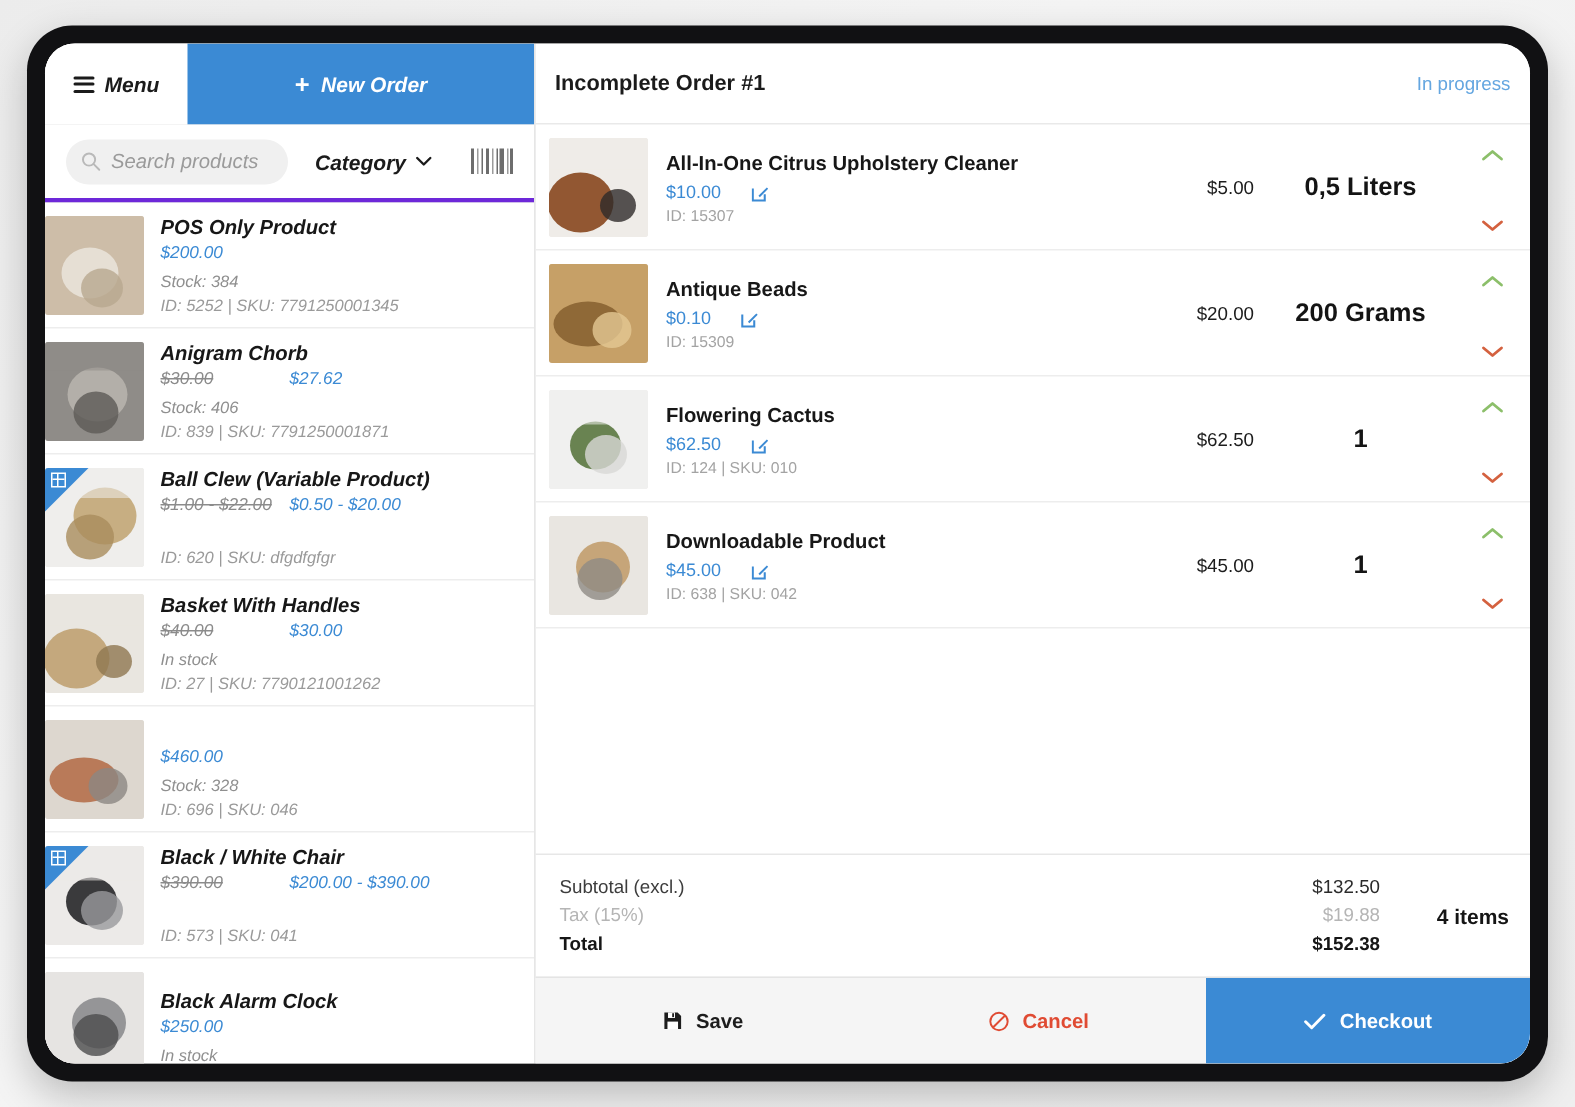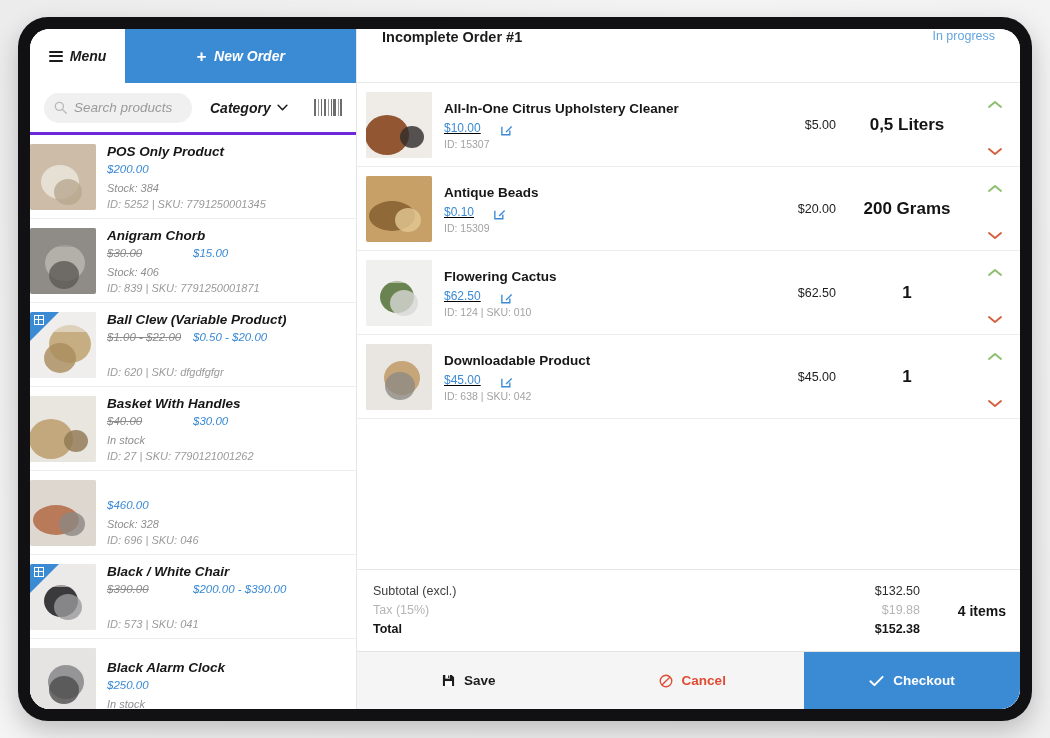--- a/index.html
+++ b/index.html
@@ -168,22 +168,22 @@
   #right {
     flex: 1;
     height: 100%;
     display: flex;
     flex-direction: column;
     background: #fff;
     min-width: 0;
   }
   .order-head {
     height: 54px; flex: 0 0 54px;
-    display: flex; 
-    padding: 0 25px;
+    display: flex; align-items: center;
+    padding: 0 13px;
     border-bottom: 1px solid #e9e9e9;
   }
   .order-title { font-size: 14.5px; font-weight: bold; color: #1b1b1b; }
   .order-status { margin-left: auto; font-size: 12.5px; color: #64a6e0; cursor: pointer; }
 
   #order-items { flex: 1; overflow: hidden; }
   .item-row {
     display: flex; align-items: center;
     padding: 9px 8px 9px 9px;
     border-bottom: 1px solid #ededed;
@@ -191,21 +191,21 @@
     gap: 12px;
   }
   .item-thumb {
     width: 66px; height: 66px; flex: 0 0 66px;
     border-radius: 2px; background: #eceae7; overflow: hidden; position: relative;
   }
   .item-thumb .ph { position:absolute; inset:0; }
   .item-info { flex: 1; min-width: 0; }
   .item-name { font-size: 13.5px; font-weight: bold; color: #171717; line-height: 17px;
     white-space: nowrap; overflow:hidden; text-overflow: ellipsis; }
-  .item-priceline { display:flex; align-items:center; gap:20px; margin-top: 4px; text-decoration: underline; }
+  .item-priceline { display:flex; align-items:center; gap:20px; margin-top: 4px; }
   .item-unitprice { font-size: 12px; color: #3b8ad4; }
   .edit-icon { width: 12px; height: 12px; display:inline-block; cursor:pointer; }
   .item-ids { font-size: 10.5px; color: #a3a3a3; margin-top: 3px; }
   .item-total { font-size: 12.5px; color: #1d1d1d; text-align: right; width: 72px; flex:0 0 72px; }
   .item-qty { font-size: 17px; font-weight: bold; color: #141414; text-align: center;
               width: 118px; flex: 0 0 118px; white-space: nowrap; }
   .qty-steppers {
     width: 34px; flex: 0 0 34px;
     height: 66px;
     display: flex; flex-direction: column; justify-content: space-between;
@@ -326,21 +326,21 @@
                 <rect width="66" height="66" fill="#8f8c88"></rect>
                 <ellipse cx="35" cy="35" rx="20" ry="18" fill="#b6b2ab" opacity="0.92"></ellipse>
                 <ellipse cx="34" cy="47" rx="15" ry="14" fill="#5d5a56" opacity="0.8"></ellipse>
                 <rect y="0" width="66" height="19" fill="#8f8c88" opacity="0.55"></rect>
               </svg>
             </div>
             <div class="prod-info">
               <div class="prod-name">Anigram Chorb</div>
               <div class="prod-prices">
                 <span class="price-old">$30.00</span>
-                <span class="price-new">$15.00</span>
+                <span class="price-new">$27.62</span>
               </div>
               <div class="prod-stock">Stock: 406</div>
               <div class="prod-ids">ID: 839 | SKU: 7791250001871</div>
             </div>
           </div>
           <div class="prod-row">
             <div class="prod-thumb">
               <svg class="ph" viewBox="0 0 66 66" preserveAspectRatio="none">
                 <rect width="66" height="66" fill="#efeeec"></rect>
                 <ellipse cx="40" cy="32" rx="21" ry="19" fill="#c3a878" opacity="0.92"></ellipse>

